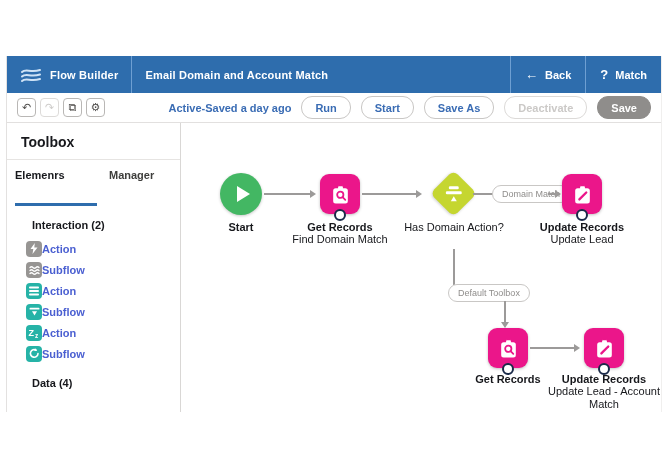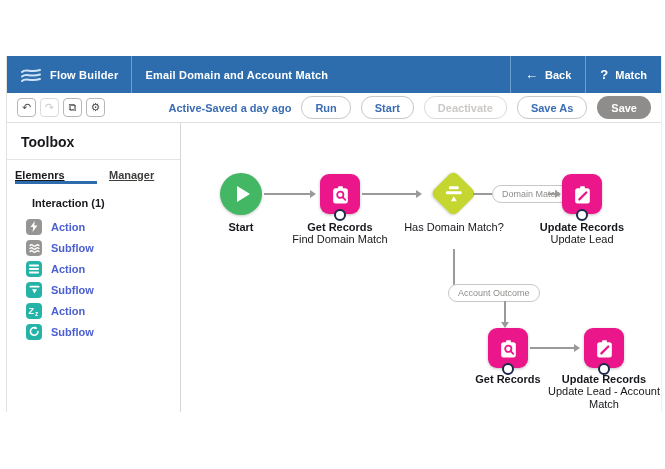--- a/index.html
+++ b/index.html
@@ -27,25 +27,25 @@
   .pill-btn{height:21px;padding:0 13px;border-radius:11px;border:1px solid #c9c7c5;background:#fff;
     color:var(--toolbar-blue);font-size:11px;font-weight:600;display:flex;align-items:center;margin-left:6px;cursor:pointer;text-align:right;}
   .pill-btn.disabled{color:#cbc9c7;border-color:#dcdad8;}
   .pill-btn.primary{background:var(--save-gray);border-color:var(--save-gray);color:#fff;}
 
   
   .content{flex:1;display:flex;min-height:0;}
   .sidebar{width:173px;flex:0 0 auto;border-right:1px solid #d9d7d5;background:#fff;}
   .tb-title{font-size:14px;font-weight:bold;color:#17181c;padding:11px 14px 9px;border-bottom:1px solid #e6e4e2;}
   .tabs{display:flex;padding-left:8px;}
-  .tab{font-size:11px;font-weight:bold;color:#17181c;padding:9px 0 0;width:82px;border-bottom:3px solid transparent;cursor:pointer;text-decoration:underline;}
+  .tab{font-size:11px;font-weight:bold;color:#17181c;padding:9px 0 22px;width:82px;border-bottom:3px solid transparent;cursor:pointer;}
   .tab.active{border-bottom-color:var(--header-blue);}
   .tab.inactive{color:#3e3e3c;width:auto;margin-left:12px;}
   .section-label{font-size:11px;font-weight:bold;color:#17181c;margin:13px 0 7px 25px;}
-  .sb-item{display:flex;align-items:center;gap:9px;margin:0 0 0 19px;height:21px;cursor:pointer;}
+  .sb-item{display:flex;align-items:center;margin:0 0 0 19px;height:21px;cursor:pointer;}
   .sb-ic{width:16px;height:16px;border-radius:4px;display:flex;align-items:center;justify-content:center;flex:0 0 auto;}
   .sb-ic.gray{background:var(--icon-gray);}
   .sb-ic.teal{background:var(--teal);}
   .sb-lbl{font-size:11px;font-weight:600;color:var(--link-blue);}
 
   
   .canvas{position:relative;flex:1;background:#fff;}
   .abs{position:absolute;}
   .node-circle{width:42px;height:42px;border-radius:50%;background:var(--green);display:flex;
     align-items:center;justify-content:center;box-shadow:0 1px 3px rgba(0,0,0,.22);cursor:pointer;}
@@ -108,35 +108,35 @@
     <div class="tool-ic">
         <span>⧉</span>
       </div>
     <div class="tool-ic">
         <span>⚙</span>
       </div>
     <div class="tbar-spacer"></div>
     <div class="status">Active-Saved a day ago</div>
     <div class="pill-btn">Run</div>
     <div class="pill-btn">Start</div>
+    <div class="pill-btn">Save As</div>
     <div class="pill-btn disabled">Deactivate</div>
-    <div class="pill-btn">Save As</div>
     <div class="pill-btn primary">Save</div>
   </div>
 
   <div class="content">
 
     <div class="sidebar">
       <div class="tb-title">Toolbox</div>
       <div class="tabs">
         <div class="tab active">Elemenrs</div>
         <div class="tab inactive">Manager</div>
       </div>
 
-      <div class="section-label">Interaction (1)</div>
+      <div class="section-label">Interaction (2)</div>
       <div class="sb-item">
         <span class="sb-ic gray">
           <svg width="10" height="11" viewBox="0 0 10 11">
               <path d="M5.8 0 L1.5 6 H4.3 L3.5 11 L8.5 4.6 H5.3 Z" fill="#fff"></path>
             </svg>
         </span>
         <span class="sb-lbl">Action</span>
       </div>
       <div class="sb-item">
         <span class="sb-ic gray">
@@ -180,20 +180,21 @@
       <div class="sb-item">
         <span class="sb-ic teal">
           <svg width="11" height="11" viewBox="0 0 11 11" fill="none">
               <path d="M9 5.5 A3.8 3.8 0 1 1 7.2 2.2" stroke="#fff" stroke-width="1.6" stroke-linecap="round"></path>
               <path d="M6.3 0.3 L7.8 2.5 L5.3 3.1 Z" fill="#fff"></path>
             </svg>
         </span>
         <span class="sb-lbl">Subflow</span>
       </div>
 
+      <div class="section-label">Data (4)</div>
     </div>
 
     <div class="canvas">
 
       <div class="abs node-circle" style="left:39px;top:50px;">
         <div class="play"></div>
       </div>
 
       <div class="h-line" style="left:83px;top:70px;width:46px;"></div>
       <div class="arrow-r" style="left:129px;top:67px;"></div>
@@ -234,29 +235,29 @@
       </div>
 
       <div class="nlabel" style="left:20px;top:98px;width:80px;">
         <span class="t">Start</span>
       </div>
       <div class="nlabel" style="left:104px;top:98px;width:110px;">
         <span class="t">Get Records</span>
         <span>Find Domain Match</span>
       </div>
       <div class="nlabel" style="left:218px;top:98px;width:110px;">
-        <span>Has Domain Match?</span>
+        <span>Has Domain Action?</span>
       </div>
       <div class="nlabel" style="left:346px;top:98px;width:110px;">
         <span class="t">Update Records</span>
         <span>Update Lead</span>
       </div>
 
       <div class="v-line" style="left:272px;top:126px;height:36px;"></div>
-      <div class="conn-pill" style="left:267px;top:161px;">Account Outcome</div>
+      <div class="conn-pill" style="left:267px;top:161px;">Default Toolbox</div>
       <div class="v-line" style="left:323px;top:178px;height:21px;"></div>
       <div class="arrow-d" style="left:320px;top:199px;"></div>
 
       <div class="abs node-square" style="left:307px;top:205px;">
         <svg width="23" height="23" viewBox="0 0 22 22">
           <rect x="8" y="2.5" width="6" height="5" rx="1.5" fill="#fff" stroke="#eb168a" stroke-width="1.4"></rect>
           <rect x="4" y="5" width="14" height="14.5" rx="2.4" fill="#fff"></rect>
           <circle cx="10.8" cy="11.3" r="3" fill="none" stroke="#eb168a" stroke-width="1.7"></circle>
           <line x1="13" y1="13.5" x2="15.6" y2="16.1" stroke="#eb168a" stroke-width="1.7" stroke-linecap="round"></line>
         </svg>

